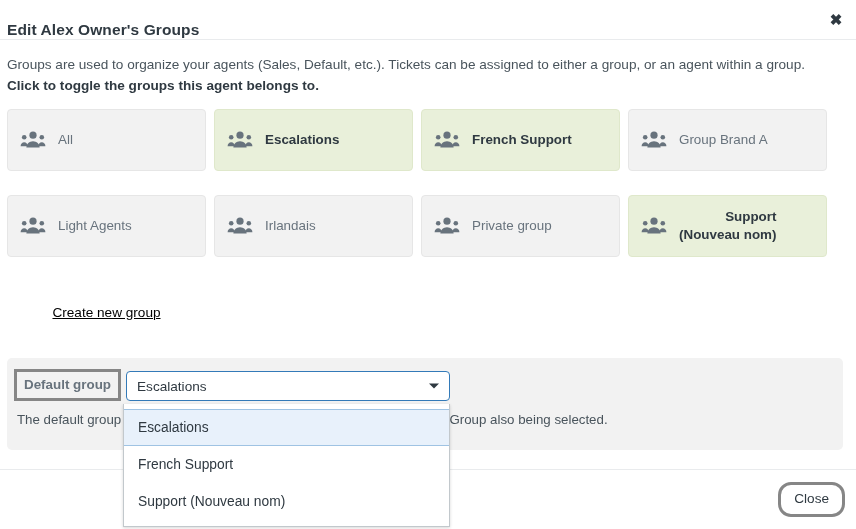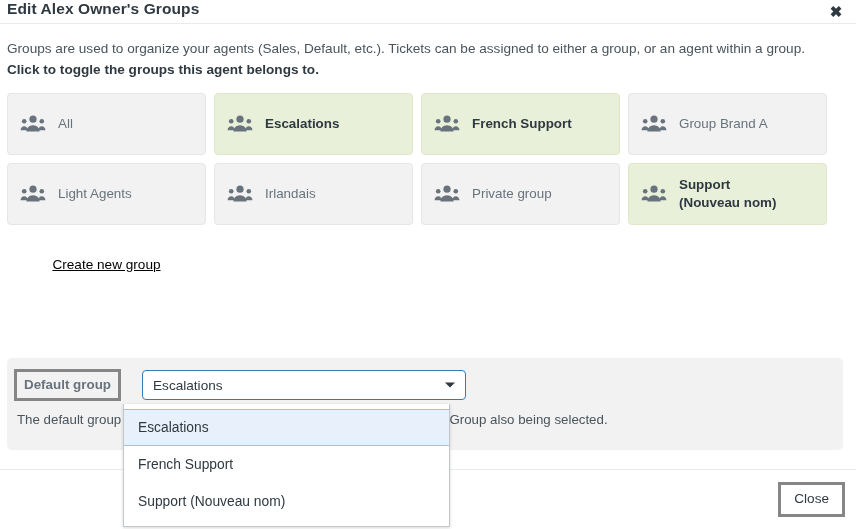--- a/index.html
+++ b/index.html
@@ -12,24 +12,24 @@
     background: #ffffff;
     font-family: "Liberation Sans", sans-serif;
     color: #2f3941;
     overflow: hidden;
     position: relative;
   }
 
   
   .modal-header {
     position: relative;
-    height: 24px;
+    height: 40px;
     border-bottom: 1px solid #e9ebed;
     display: flex;
-    align-items: flex-start;
+    align-items: flex-end;
     padding: 0 14px 0 7px;
     box-sizing: border-box;
   }
   .modal-title {
     font-size: 15.5px;
     font-weight: bold;
     color: #2f3941;
     letter-spacing: 0.1px;
   }
   .close-x {
@@ -60,22 +60,23 @@
     font-weight: bold;
     color: #2f3941;
   }
 
   
   .tiles {
     margin-top: 13px;
     padding: 0 7px;
     display: flex;
     flex-wrap: wrap;
-    gap: 8px 8px;
-    box-sizing: border-box;
+    gap: 24px 8px;
+    box-sizing: border-box;
+    text-align: right;
   }
   .tile {
     width: 199px;
     height: 62px;
     box-sizing: border-box;
     border-radius: 4px;
     background: #f2f2f2;
     border: 1px solid #e6e6e6;
     display: flex;
     align-items: center;
@@ -123,23 +124,23 @@
     left: 7px;
     top: 358px;
     width: 836px;
     height: 92px;
     box-sizing: border-box;
     background: #f2f2f2;
     border-radius: 5px;
   }
   .default-row {
     display: flex;
-    align-items: center;
+    align-items: flex-end;
     padding: 11px 0 0 7px;
-    gap: 16px;
+    gap: 0;
   }
   .default-label {
     font-size: 13.4px;
     font-weight: bold;
     color: #68737d;
     background: #f2f2f2;
     border: 3px solid #868686;
     padding: 4px 7px 5px 7px;
     box-sizing: border-box;
     height: 32px;
@@ -191,21 +192,21 @@
     background: #ffffff;
     display: flex;
     align-items: center;
     justify-content: flex-end;
     padding-right: 11px;
     box-sizing: border-box;
   }
   .close-button {
     background: #ffffff;
     border: 3px solid #868686;
-    border-radius: 0;
+    border-radius: 13px;
     font-size: 13.6px;
     color: #2f3941;
     padding: 5px 13px 6px 13px;
     cursor: pointer;
     font-family: "Liberation Sans", sans-serif;
     line-height: 1.3;
     margin-left: 7px;
   }
 
   

